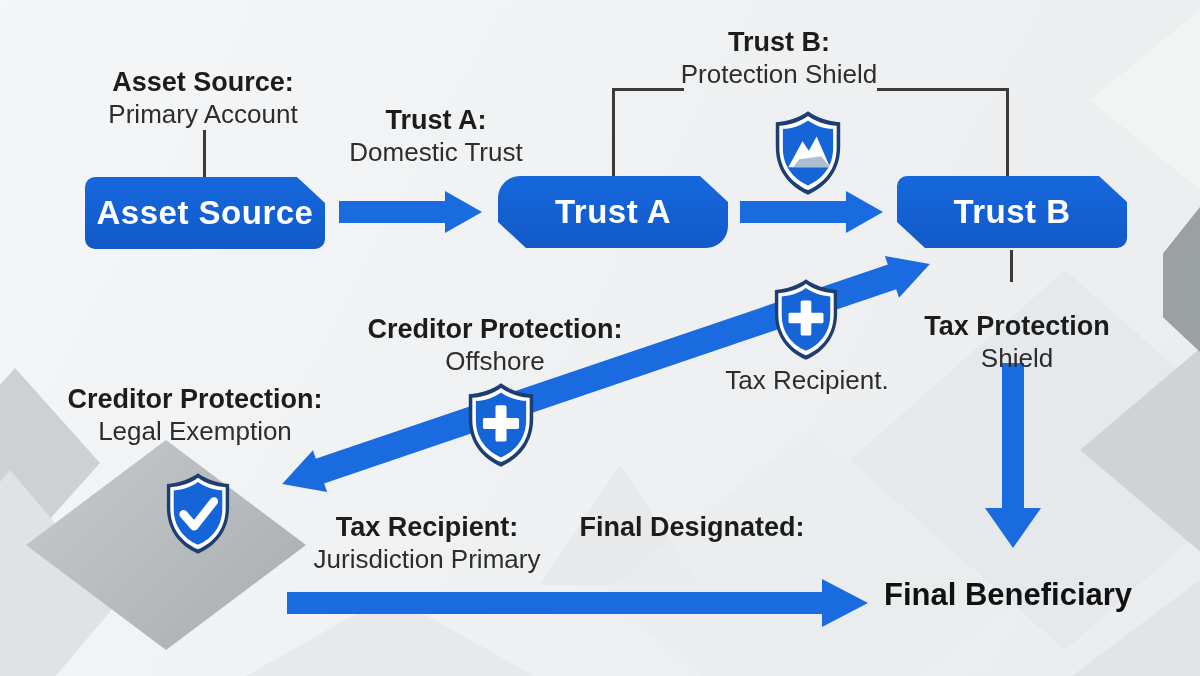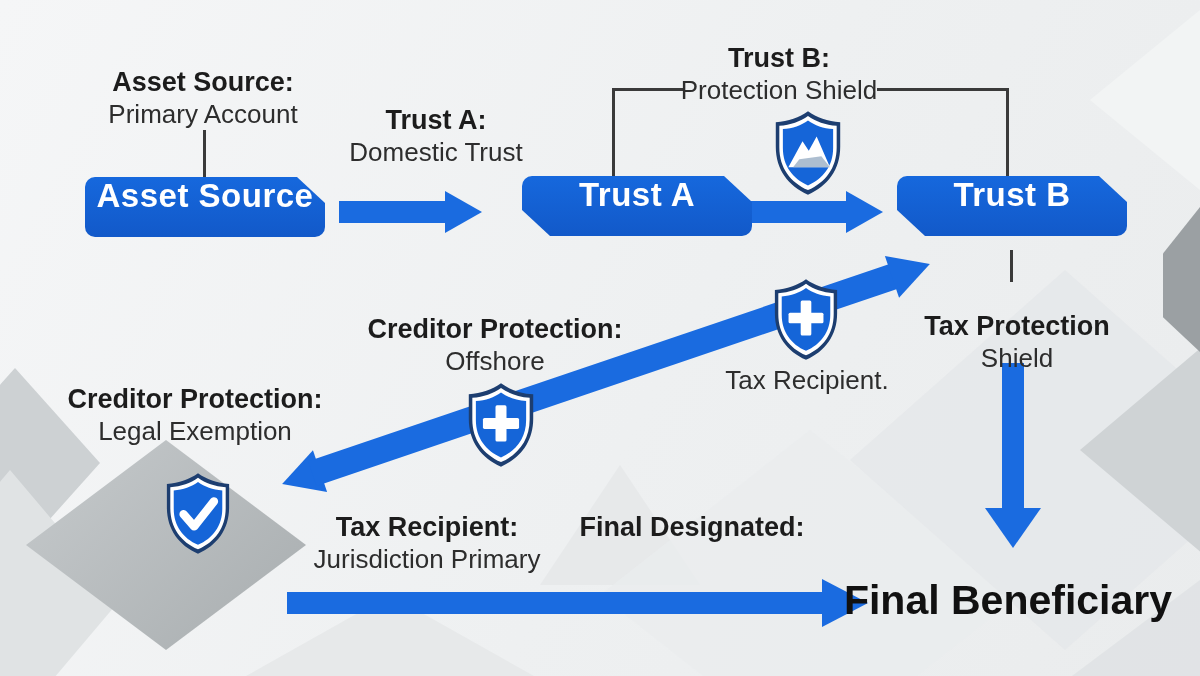--- a/index.html
+++ b/index.html
@@ -10,42 +10,42 @@
     background:linear-gradient(118deg,#f5f6f7 0%,#eef0f1 55%,#eaeced 100%);
     font-family:"Liberation Sans", sans-serif;
   }
   
   .dmd{position:absolute;clip-path:polygon(50% 0,100% 50%,50% 100%,0 50%);}
   .tri{position:absolute;clip-path:polygon(50% 0,100% 100%,0 100%);}
   
   .cline{position:absolute;background:#3a3a3a;}
   
   .node{
-    position:absolute;height:60px;width:240px;
+    position:absolute;height:72px;width:240px;
     background:linear-gradient(180deg,#1668dd,#1259c9);
     border-radius:10px;
-    display:flex;align-items:flex-start;justify-content:center;
+    display:flex;align-items:center;justify-content:center;
     color:#ffffff;font-size:33px;font-weight:700;letter-spacing:.5px;
   }
   .clip-tr{clip-path:polygon(0 0,calc(100% - 28px) 0,100% 26px,100% 100%,0 100%);}
   .clip-trbl{clip-path:polygon(0 0,calc(100% - 28px) 0,100% 26px,100% 100%,28px 100%,0 calc(100% - 26px));}
   
   .shaft{position:absolute;background:#1a6be0;}
   .head-r{position:absolute;width:0;height:0;border-top:21px solid transparent;border-bottom:21px solid transparent;border-left:37px solid #1a6be0;}
   .head-d{position:absolute;width:0;height:0;border-left:28px solid transparent;border-right:28px solid transparent;border-top:40px solid #1a6be0;}
   #diag-arrow{position:absolute;left:264px;top:352px;width:684px;height:44px;transform:rotate(-18.75deg);}
   #diag-arrow .dshaft{position:absolute;left:32px;right:32px;top:9px;height:26px;background:#1a6be0;}
   #diag-arrow .dhead-l{position:absolute;left:0;top:0;width:0;height:0;border-top:22px solid transparent;border-bottom:22px solid transparent;border-right:40px solid #1a6be0;}
   #diag-arrow .dhead-r{position:absolute;right:0;top:0;width:0;height:0;border-top:22px solid transparent;border-bottom:22px solid transparent;border-left:40px solid #1a6be0;}
   
   .lbl{position:absolute;transform:translateX(-50%);text-align:center;white-space:nowrap;color:#1c1c1c;}
   .lbl .t{font-size:27px;font-weight:700;line-height:32px;}
   .lbl .s{font-size:26px;font-weight:400;line-height:32px;color:#2d2d2d;}
   .shield{position:absolute;}
-  #final-beneficiary{position:absolute;transform:translateX(-50%);font-size:41px;font-weight:700;color:#111;white-space:nowrap;}
+  #final-beneficiary{position:absolute;transform:translateX(-50%);font-size:31px;font-weight:700;color:#111;white-space:nowrap;}
 </style>
 </head>
 <body>
 
 <div id="canvas">
 
   <div class="dmd" style="left:-70px;top:368px;width:170px;height:190px;background:#cdd1d3;"></div>
   <div class="dmd" style="left:-100px;top:470px;width:220px;height:260px;background:#e0e3e4;"></div>
   <div class="dmd" style="left:26px;top:440px;width:280px;height:210px;background:linear-gradient(135deg,#c6cacc,#a8adaf);"></div>
   <div style="position:absolute;left:317px;top:657px;width:54px;height:26px;background:#a9adae;"></div>
@@ -100,21 +100,21 @@
 
   <div class="shaft" style="left:1002px;top:363px;width:22px;height:148px;"></div>
   <div class="head-d" style="left:985px;top:508px;"></div>
 
   <div class="shaft" style="left:287px;top:592px;width:535px;height:22px;"></div>
   <div class="head-r" style="left:822px;top:579px;border-top-width:24px;border-bottom-width:24px;border-left-width:46px;"></div>
 
   <div class="node clip-tr" style="left:85px;top:177px;">
     <span>Asset Source</span>
   </div>
-  <div class="node clip-trbl" style="left:522px;top:176px;width:230px;">
+  <div class="node clip-trbl" style="left:498px;top:176px;width:230px;border-radius:22px;">
     <span>Trust A</span>
   </div>
   <div class="node clip-trbl" style="left:897px;top:176px;width:230px;">
     <span>Trust B</span>
   </div>
 
   <svg class="shield" style="left:764px;top:109px;" width="88" height="88" viewBox="0 0 100 112">
     <use href="#sym-shield"></use>
       <use href="#sym-mountain"></use>
   </svg>
@@ -134,21 +134,21 @@
   <div class="lbl" style="left:203px;top:66px;">
     <div class="t">Asset Source:</div>
     <div class="s">Primary Account</div>
   </div>
 
   <div class="lbl" style="left:436px;top:104px;">
     <div class="t">Trust A:</div>
     <div class="s">Domestic Trust</div>
   </div>
 
-  <div class="lbl" style="left:779px;top:42px;">
+  <div class="lbl" style="left:779px;top:26px;">
     <div class="t">Trust B:</div>
     <div class="s">Protection Shield</div>
   </div>
 
   <div class="lbl" style="left:1017px;top:284px;margin-top:26px;">
     <div class="t">Tax Protection</div>
     <div class="s">Shield</div>
   </div>
 
   <div class="lbl" style="left:495px;top:313px;">

